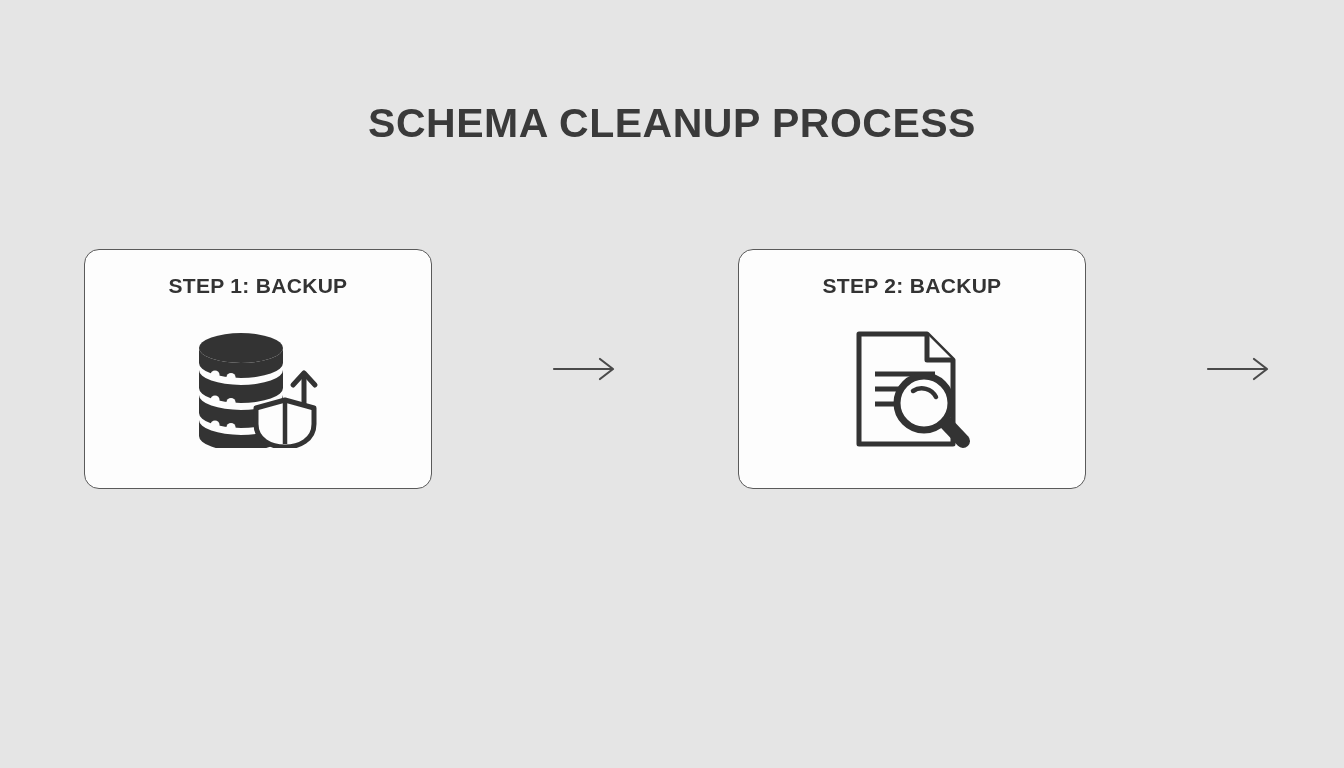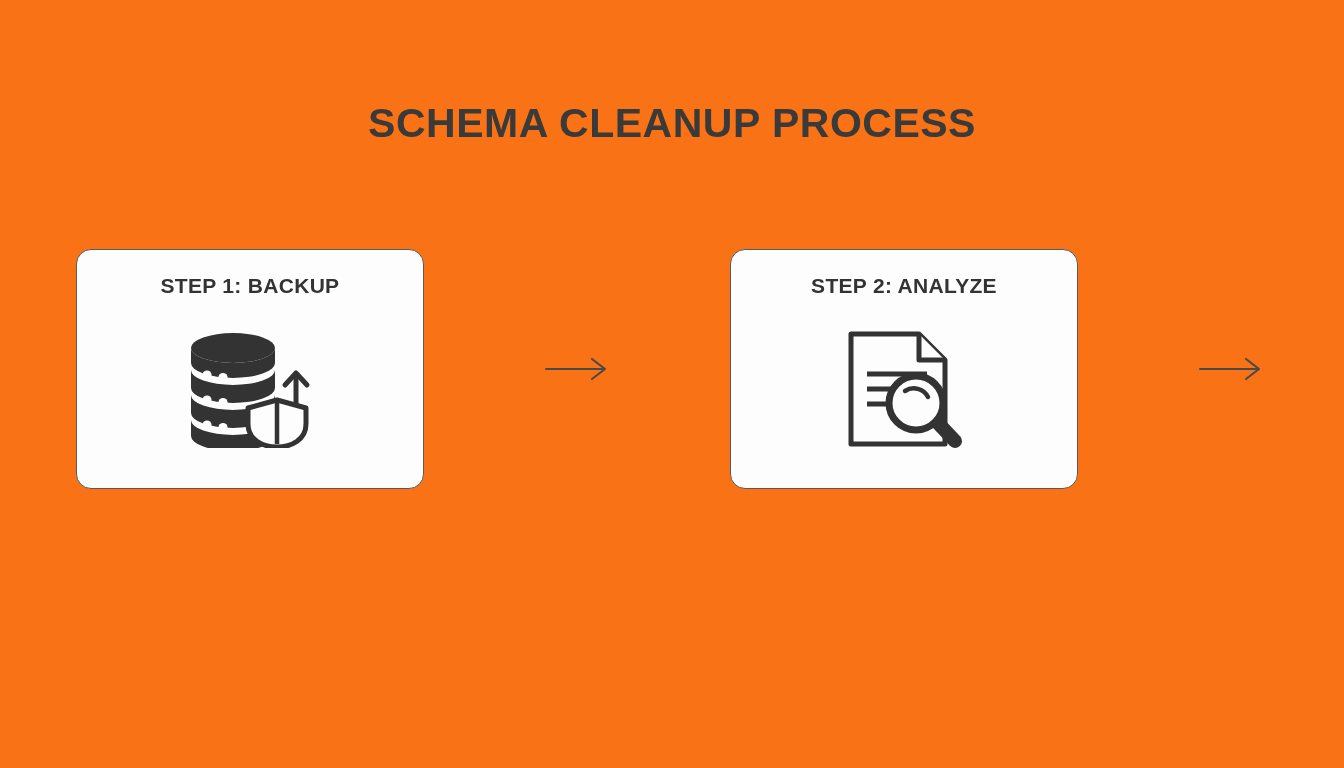--- a/index.html
+++ b/index.html
@@ -14,21 +14,21 @@
     background: #fdfdfd;
     font-family: "Liberation Sans", sans-serif;
     color: #333333;
     overflow: hidden;
   }
 
   .slide {
     position: relative;
     width: 1344px;
     height: 768px;
-    background: #f97316;
+    background: #e5e5e5;
   }
 
   
   .title {
     position: absolute;
     top: 98px;
     left: 0;
     width: 1344px;
     text-align: center;
     font-size: 41px;
@@ -36,21 +36,21 @@
     letter-spacing: 0.5px;
     color: #3a3a3a;
     line-height: 50px;
     white-space: nowrap;
   }
 
   
   .flow {
     position: absolute;
     top: 249px;
-    left: 76px;
+    left: 84px;
     width: 1192px;
     height: 240px;
     display: flex;
     flex-direction: row;
     align-items: center;
     justify-content: space-between;
   }
 
   .card {
     width: 348px;
@@ -146,21 +146,21 @@
     <div class="connector">
       <svg width="66" height="26" viewBox="0 0 66 26">
         <g stroke="#4a4a4a" stroke-width="2.2" fill="none" stroke-linecap="round" stroke-linejoin="round">
           <line x1="2" y1="13" x2="60" y2="13"></line>
           <polyline points="48,3 61,13 48,23"></polyline>
         </g>
       </svg>
     </div>
 
     <div class="card">
-      <div class="card-label">STEP 2: ANALYZE</div>
+      <div class="card-label">STEP 2: BACKUP</div>
       <div class="card-icon">
 
         <svg width="118" height="122" viewBox="0 0 118 122">
 
           <path d="M6 6 L74 6 L100 32 L100 116 L6 116 Z" fill="#fdfdfd" stroke="#333333" stroke-width="5" stroke-linejoin="round"></path>
           <path d="M74 6 L74 32 L100 32" fill="#fdfdfd" stroke="#333333" stroke-width="5" stroke-linejoin="round"></path>
 
           <g stroke="#333333" stroke-width="5" stroke-linecap="butt">
             <line x1="22" y1="46" x2="82" y2="46"></line>
             <line x1="22" y1="61" x2="82" y2="61"></line>

